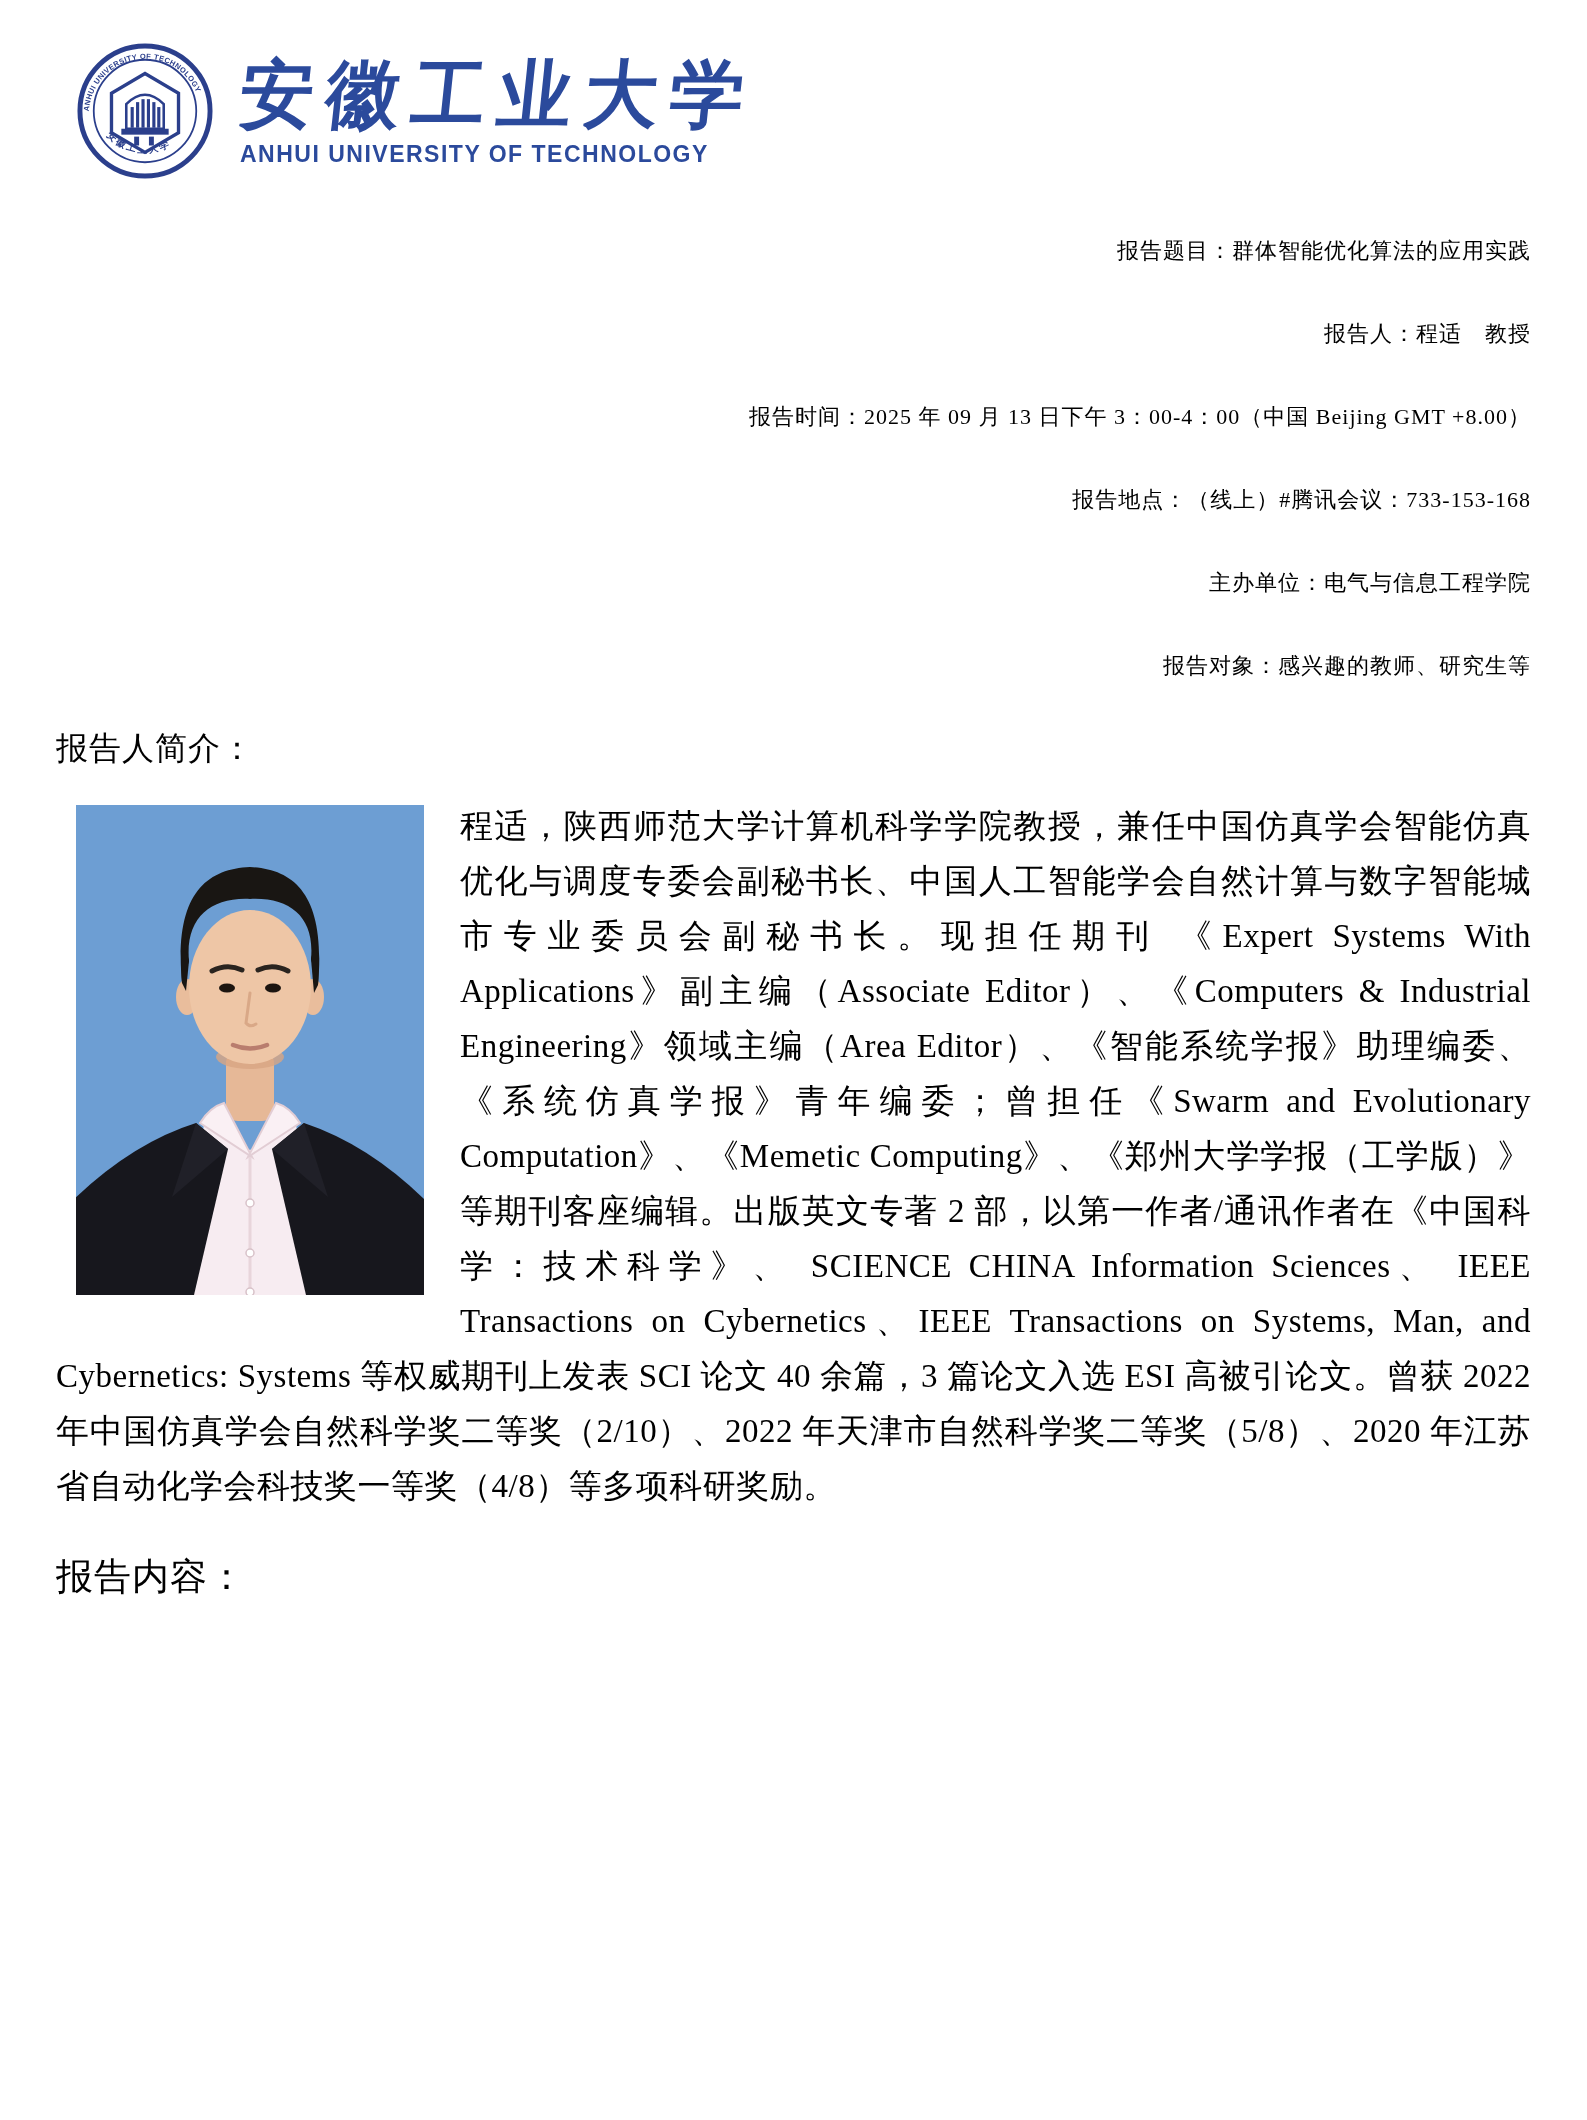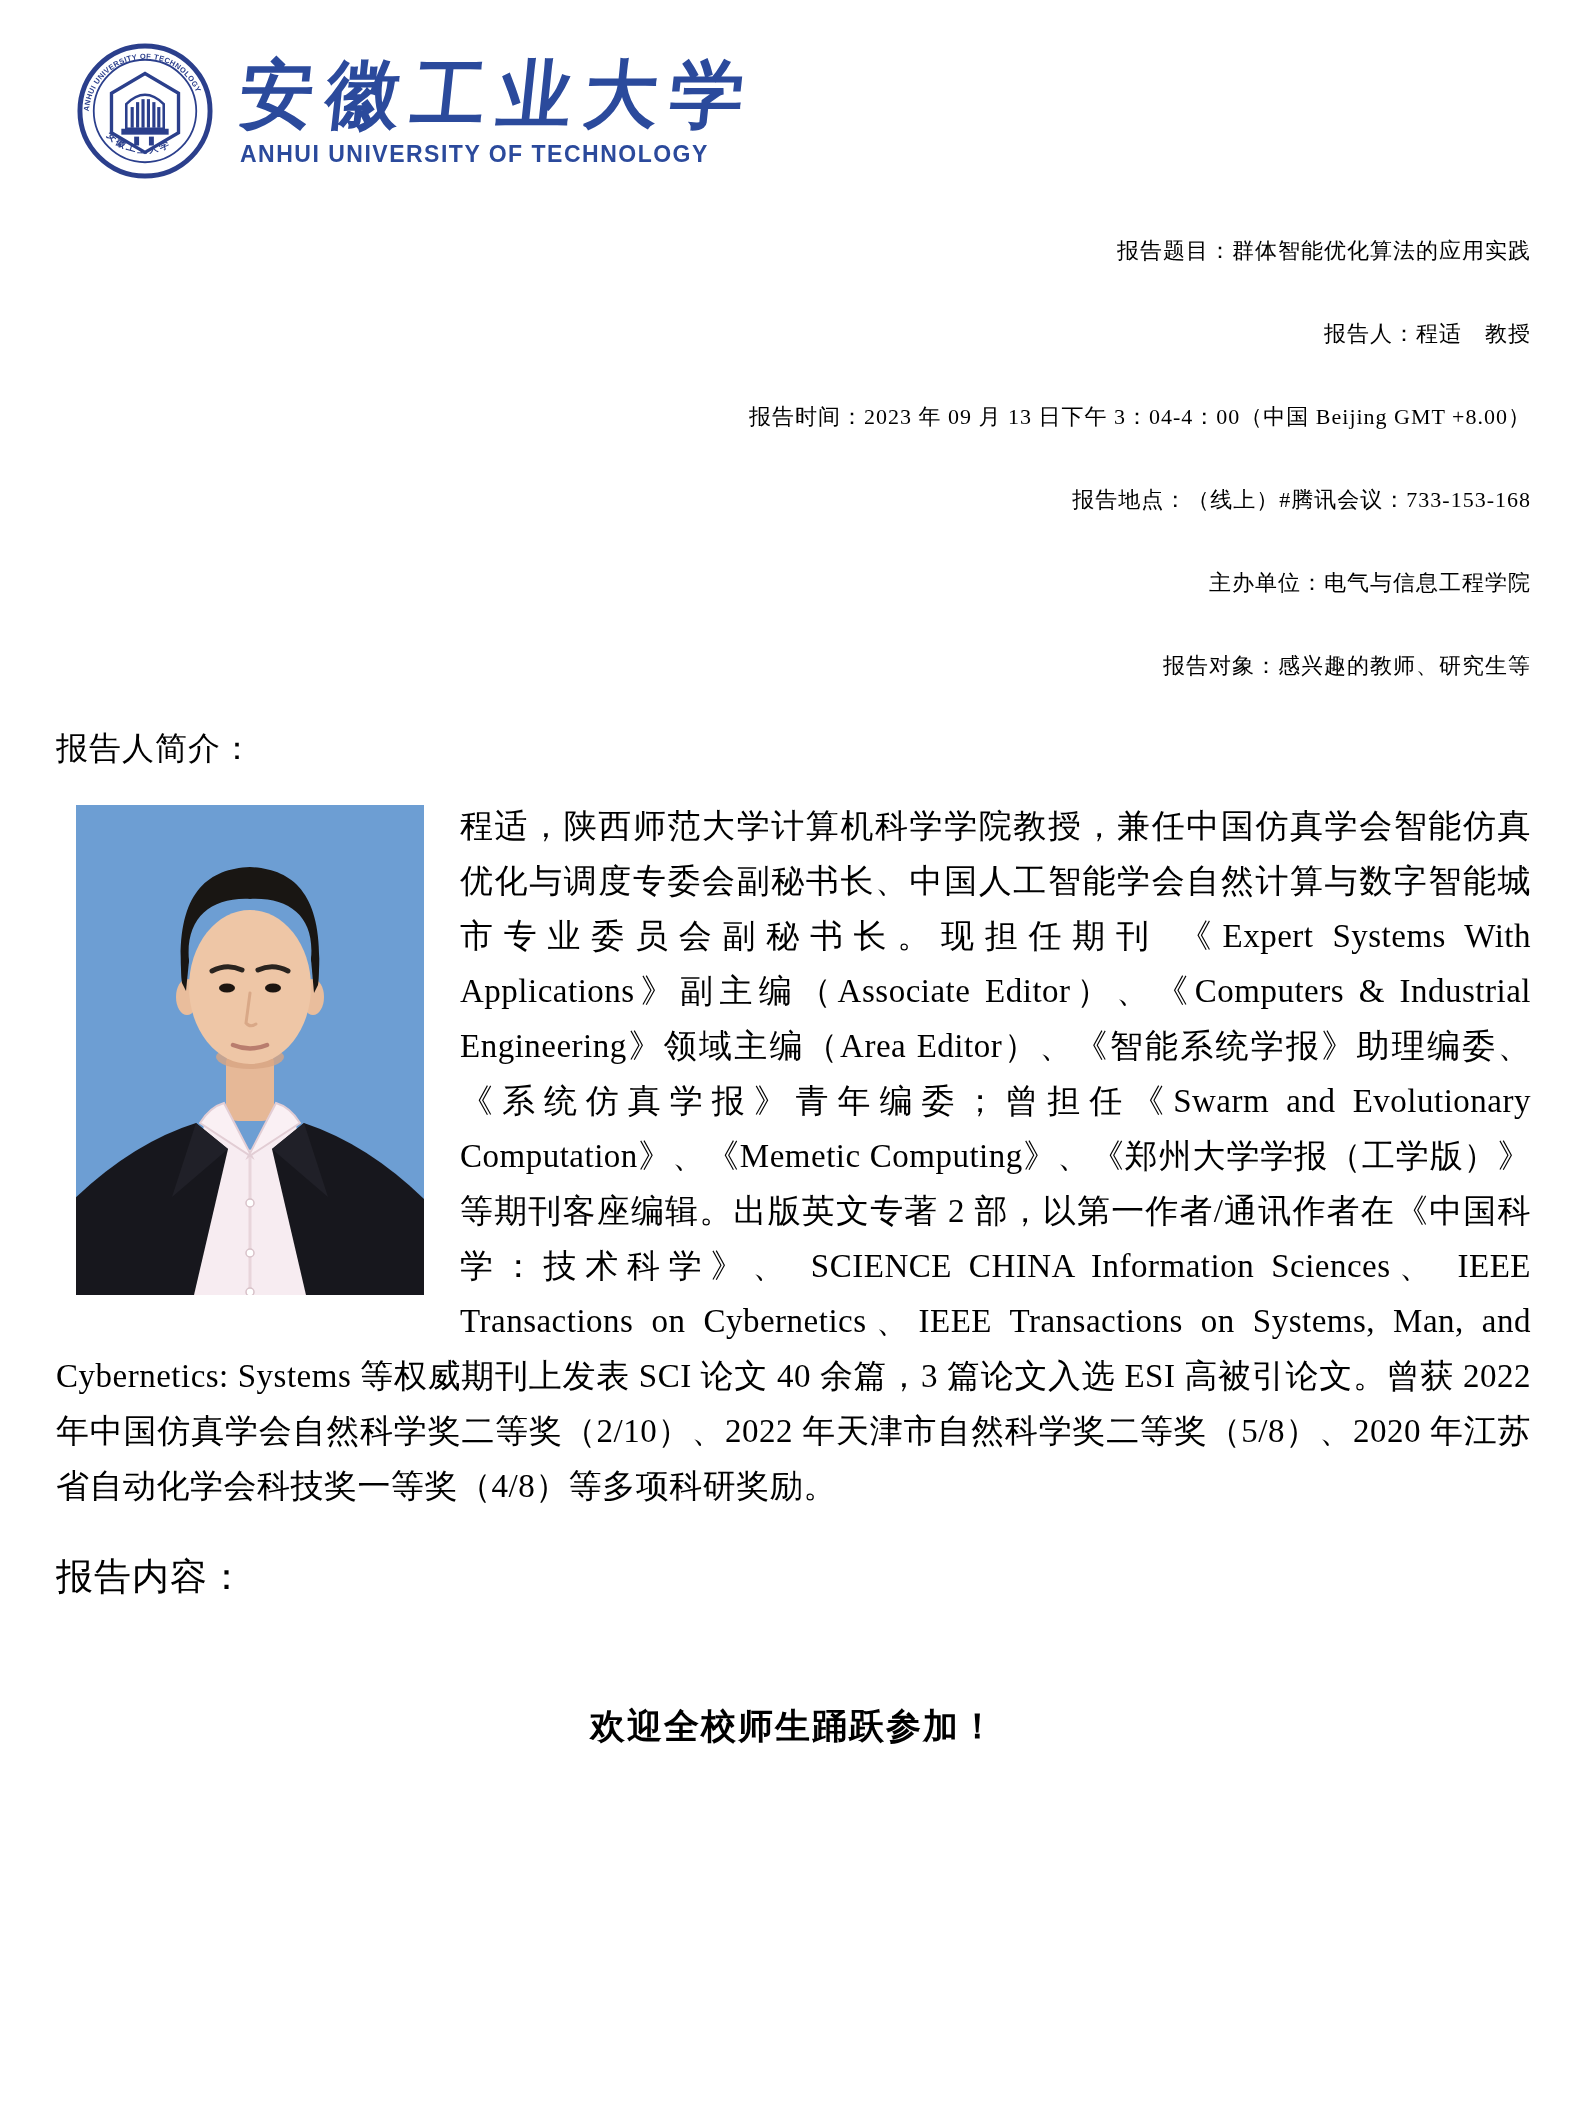--- a/index.html
+++ b/index.html
@@ -91,21 +91,21 @@
   </div>
 
   <div class="info-list">
     <div class="info-line">
       <span class="lbl">报告题目：</span><span>群体智能优化算法的应用实践</span>
     </div>
     <div class="info-line">
       <span class="lbl">报告人：</span><span>程适　教授</span>
     </div>
     <div class="info-line">
-      <span class="lbl">报告时间：</span><span>2023 年 09 月 13 日下午 3：04-4：00（中国 Beijing GMT +8.00）</span>
+      <span class="lbl">报告时间：</span><span>2025 年 09 月 13 日下午 3：00-4：00（中国 Beijing GMT +8.00）</span>
     </div>
     <div class="info-line">
       <span class="lbl">报告地点：</span><span>（线上）#腾讯会议：733-153-168</span>
     </div>
     <div class="info-line">
       <span class="lbl">主办单位：</span><span>电气与信息工程学院</span>
     </div>
     <div class="info-line">
       <span class="lbl">报告对象：</span><span>感兴趣的教师、研究生等</span>
     </div>
@@ -151,15 +151,14 @@
       <ellipse cx="197" cy="183" rx="8" ry="4.5" fill="#1c1510"></ellipse>
 
       <path d="M 174,188 L 170,218 Q 174,223 180,219" stroke="#d9a887" stroke-width="3" fill="none" stroke-linecap="round"></path>
 
       <path d="M 157,240 Q 174,247 191,240" stroke="#b97d6e" stroke-width="4.5" fill="none" stroke-linecap="round"></path>
     </svg><span>程适，陕西师范大学计算机科学学院教授，兼任中国仿真学会智能仿真优化与调度专委会副秘书长、中国人工智能学会自然计算与数字智能城市专业委员会副秘书长。现担任期刊 《Expert Systems With Applications》副主编（Associate Editor）、《Computers &amp; Industrial Engineering》领域主编（Area Editor）、《智能系统学报》助理编委、《系统仿真学报》青年编委；曾担任《Swarm and Evolutionary Computation》、《Memetic Computing》、《郑州大学学报（工学版）》等期刊客座编辑。出版英文专著 2 部，以第一作者/通讯作者在《中国科学：技术科学》、 SCIENCE CHINA Information Sciences、 IEEE Transactions on Cybernetics、IEEE Transactions on Systems, Man, and Cybernetics: Systems 等权威期刊上发表 SCI 论文 40 余篇，3 篇论文入选 ESI 高被引论文。曾获 2022 年中国仿真学会自然科学奖二等奖（2/10）、2022 年天津市自然科学奖二等奖（5/8）、2020 年江苏省自动化学会科技奖一等奖（4/8）等多项科研奖励。</span>
   </div>
 
   <div class="content-heading">报告内容：</div>
 
-  <div class="footer-line">欢迎全校师生踊跃参加！</div>
 
 </div>
 
 </body></html>

